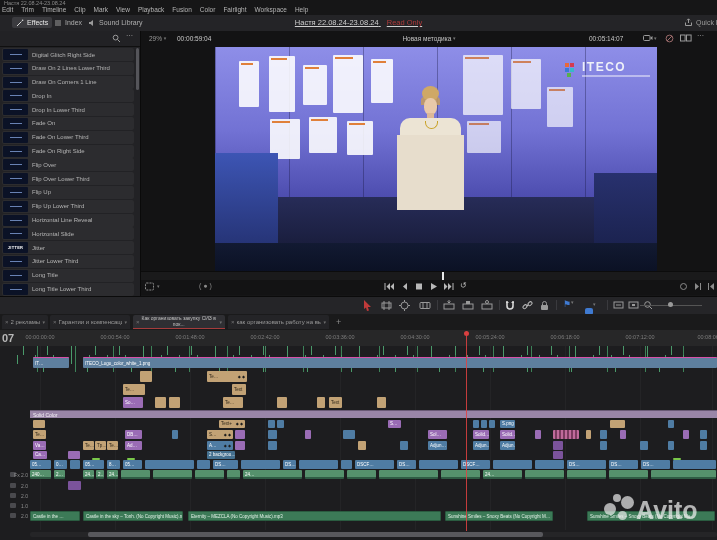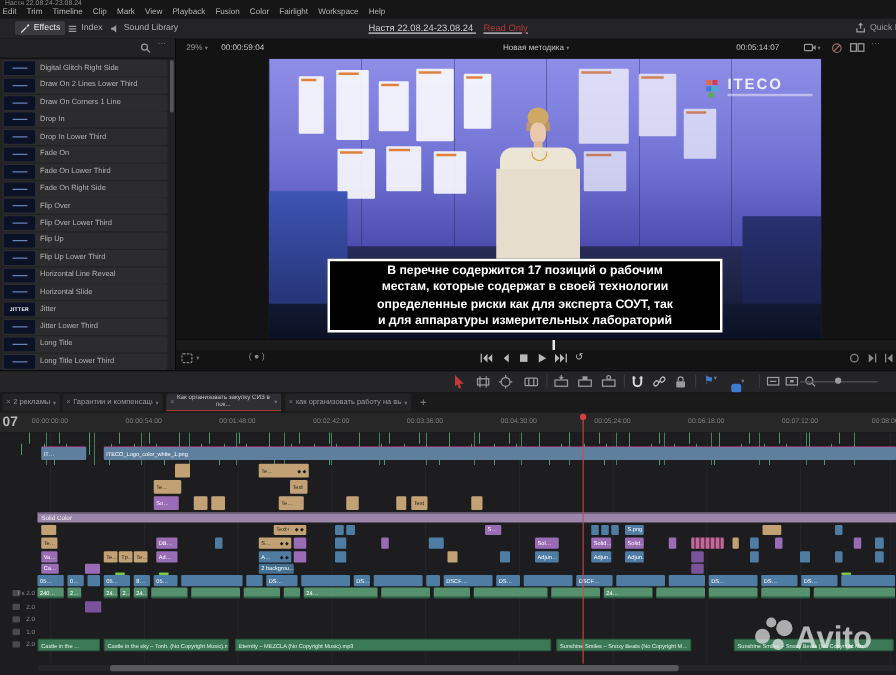--- a/index.html
+++ b/index.html
@@ -47,21 +47,21 @@
   .bun{position:absolute;left:207px;top:39px;width:17px;height:15px;border-radius:50%;background:#cfa866;}
   .face{position:absolute;left:209px;top:51px;width:13px;height:17px;border-radius:46%;background:#e9c9a9;}
   .hairside{position:absolute;left:206px;top:48px;width:19px;height:10px;border-radius:50% 50% 0 0;background:#c79c5c;opacity:.85;}
   .neck{position:absolute;left:212px;top:66px;width:7px;height:7px;background:#dcb896;}
   .shoulders{position:absolute;left:185px;top:71px;width:61px;height:20px;border-radius:10px 10px 0 0;background:#ece4d4;}
   .torso{position:absolute;left:182px;top:88px;width:67px;height:75px;background:#e7ddcc;}
   .necklace{position:absolute;left:210px;top:74px;width:11px;height:7px;border:1px solid #c9a227;border-top:none;border-radius:0 0 8px 8px;}
   .vtext{position:absolute;left:47px;top:160px;width:316px;height:59px;background:#000;border:2px solid #fff;
      box-sizing:border-box;display:flex;flex-direction:column;justify-content:center;}
   .vtext div{font-size:9.8px;line-height:13.2px;font-weight:bold;color:#fff;text-align:center;white-space:nowrap;}
-  .iteco{position:absolute;left:350px;top:14px;display:flex;align-items:flex-end;gap:4px;}
+  .iteco{position:absolute;left:350px;top:14px;display:flex;align-items:center;gap:4px;}
   .iteco .sq{position:relative;width:13px;height:13px;}
   .iteco .sq i{position:absolute;width:4px;height:4px;}
   .iteco .txt{font-size:12px;font-weight:bold;letter-spacing:1.5px;color:#eef0f8;line-height:12px;}
   .iteco .tag{width:68px;height:2px;background:rgba(255,255,255,.45);margin-top:2px;}
   #v-minibar{position:absolute;left:0;top:240px;width:576px;height:8px;background:#1a1a1b;border-top:1px solid #0c0c0c;}
   #v-playhead{position:absolute;left:301px;top:0;width:1.5px;height:8px;background:#e8e8e8;}
   #transport{position:absolute;left:0;top:249px;width:576px;height:15px;display:block;color:#9a9a9a;}
   .ticon{position:absolute;top:2px;}
   
   #tools{left:0;top:296px;width:717px;height:17px;background:#252528;border-top:1px solid #0b0b0b;border-bottom:1px solid #0b0b0b;}
@@ -323,26 +323,20 @@
           <i style="left:5px;top:0;background:#d43a50;"></i>
           <i style="left:0;top:5px;background:#3a7ad8;"></i>
           <i style="left:5px;top:5px;background:#38b8c8;"></i>
           <i style="left:2px;top:10px;background:#58b04a;"></i>
         </span>
         <span>
           <div class="txt">ITECO</div>
           <div class="tag"></div>
         </span>
       </div>
-      <div class="vtext">
-          <div>В перечне содержится 17 позиций о рабочим</div>
-          <div>местам, которые содержат в своей технологии</div>
-          <div>определенные риски как для эксперта СОУТ, так</div>
-          <div>и для аппаратуры измерительных лабораторий</div>
-        </div>
     </div>
 
     <div id="v-minibar">
       <div id="v-playhead"></div>
     </div>
 
     <div id="transport">
       <span class="ticon" style="left:4px;">
         <svg width="10" height="9" viewBox="0 0 10 9">
             <rect x="0.5" y="1" width="8" height="7" rx="1" stroke="#8a8a8a" fill="none" stroke-dasharray="2 1"></rect>

